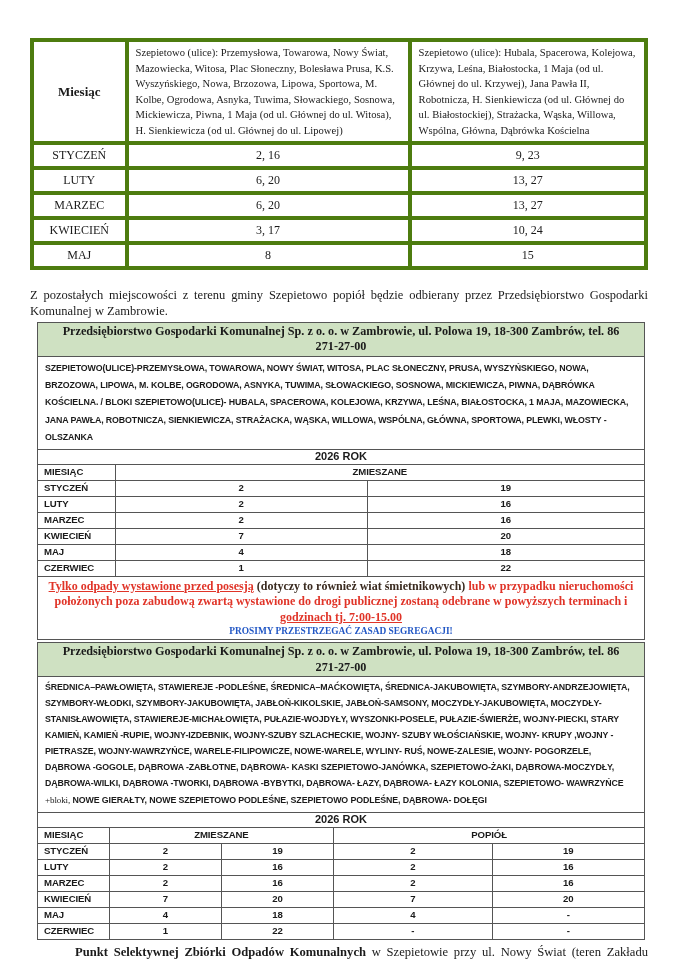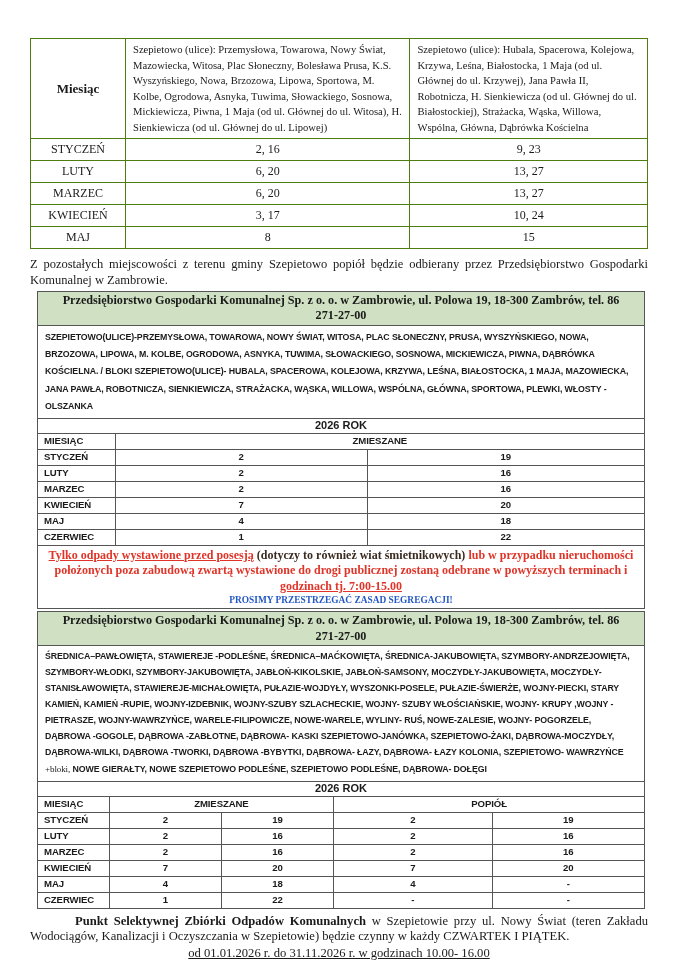--- a/index.html
+++ b/index.html
@@ -18,33 +18,33 @@
     text-align:center;
     font-weight:bold;
     font-size:12.6px;
     text-decoration:underline;
     margin:0 0 10px 0;
     letter-spacing:.1px;
   }
   
   table{border-collapse:collapse;}
   .t1{width:618px;table-layout:fixed;}
-  .t1 td{border:1px solid #4d7c0f;vertical-align:middle;}
+  .t1 td{border:4px solid #4d7c0f;vertical-align:middle;}
   .t1 .month-head{
     font-weight:bold;font-size:13px;text-align:center;
   }
   .t1 .streets-head{
     font-size:10.6px;line-height:1.47;padding:3px 7px;text-align:left;
     vertical-align:middle;
   }
   .t1 .mrow td{height:19px;font-size:12px;text-align:center;}
   
   .note1{
     font-size:12.5px;line-height:1.22;text-align:justify;
-    margin:8px 0 3px 0;
+    margin:18px 0 3px 0;
   }
   
   .pgk{width:608px;table-layout:fixed;margin-left:7px;}
   .pgk td{border:1px solid #555;}
   .pgk .ghead{
     background:#cfe1c2;
     font-weight:bold;font-size:12.2px;text-align:center;line-height:1.28;
     padding:1px 14px;
   }
   .pgk .streets{

